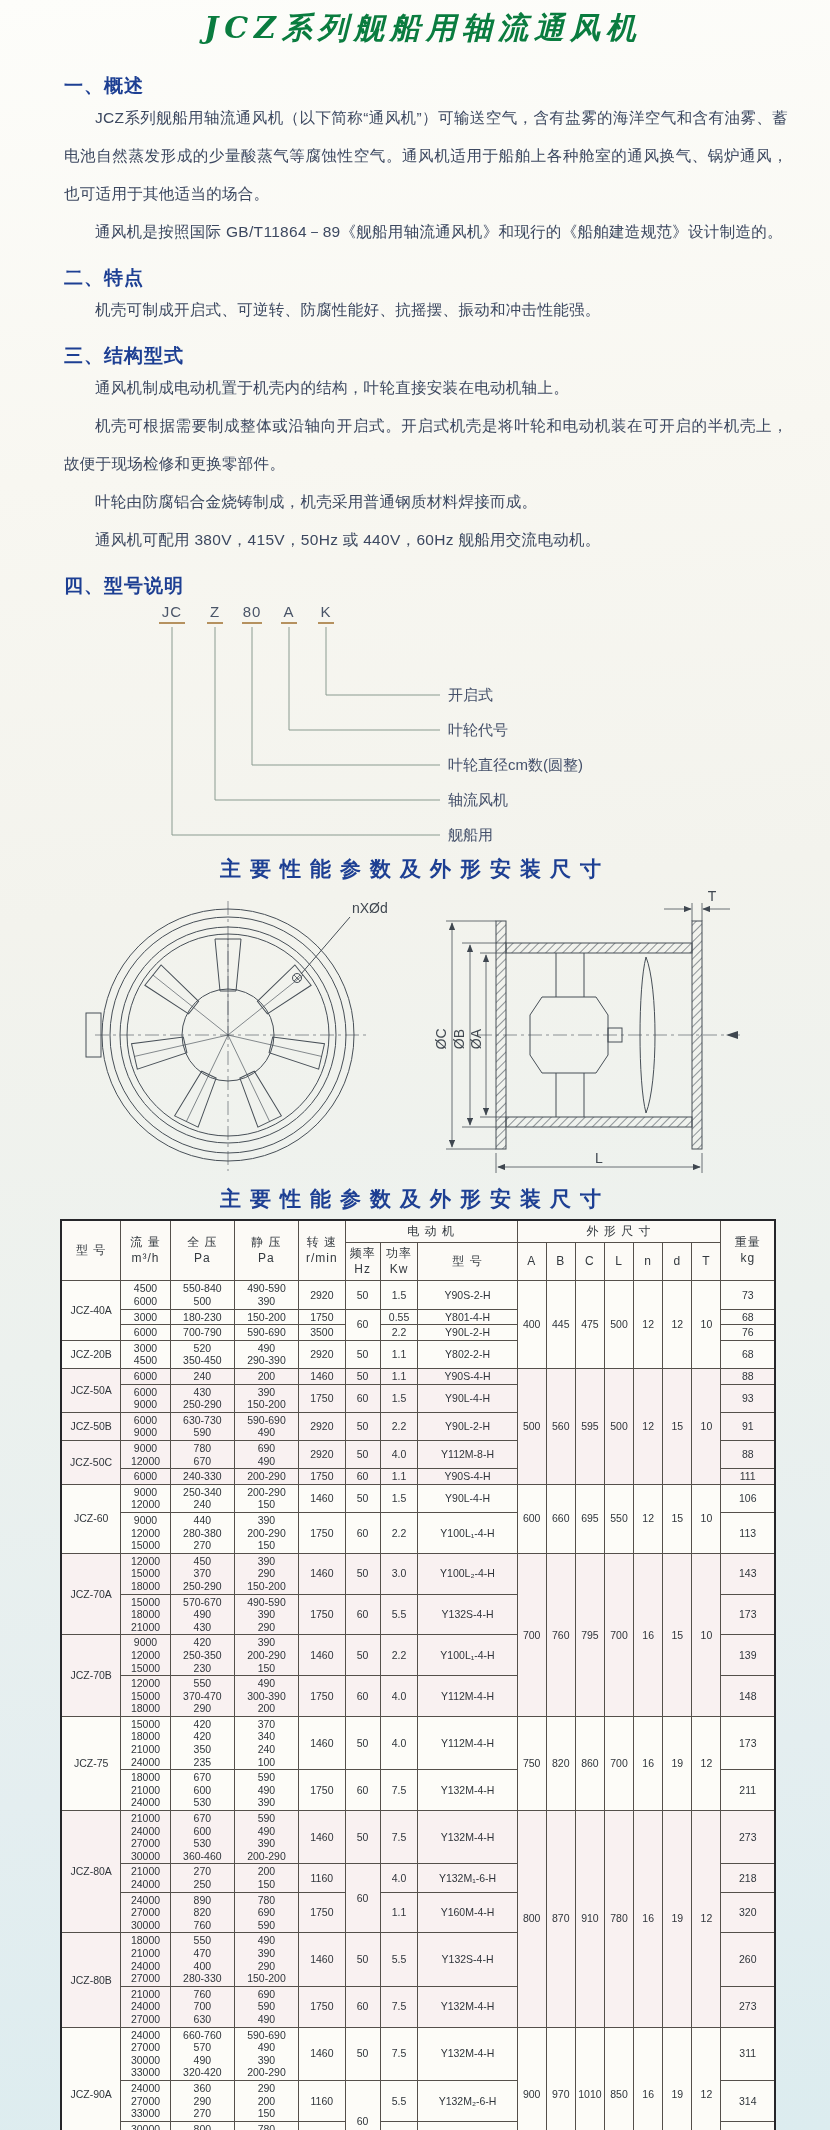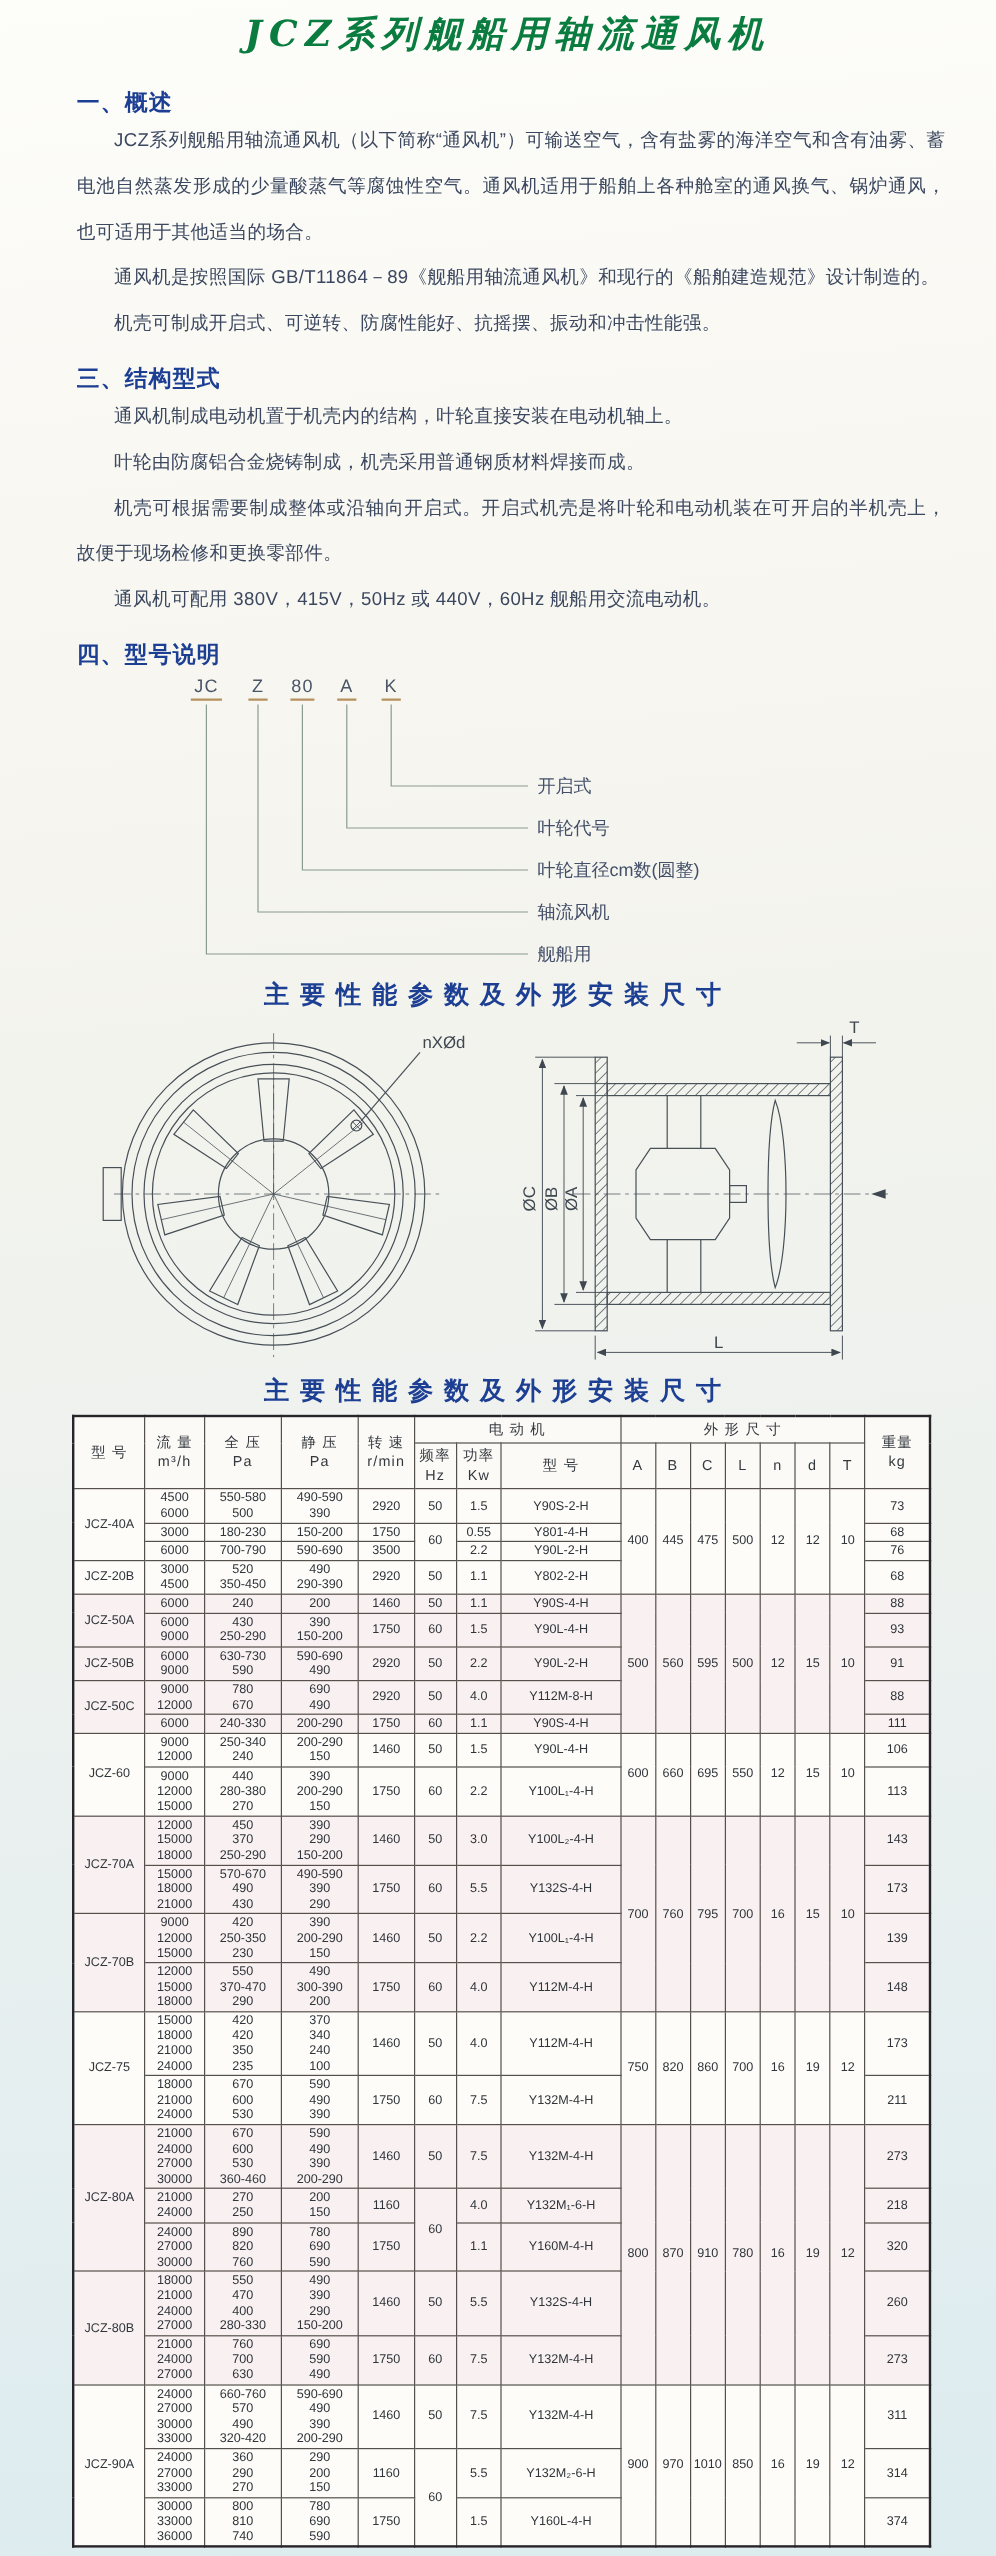--- a/index.html
+++ b/index.html
@@ -41,26 +41,27 @@
 <body>
 
 <div class="page">
 
   <h1 class="title">JCZ系列舰船用轴流通风机</h1>
 
   <h2 class="sec">一、概述</h2>
   <p class="body-p">JCZ系列舰船用轴流通风机（以下简称“通风机”）可输送空气，含有盐雾的海洋空气和含有油雾、蓄电池自然蒸发形成的少量酸蒸气等腐蚀性空气。通风机适用于船舶上各种舱室的通风换气、锅炉通风，也可适用于其他适当的场合。</p>
   <p class="body-p">通风机是按照国际 GB/T11864－89《舰船用轴流通风机》和现行的《船舶建造规范》设计制造的。</p>
 
+  <h2 class="sec tight">二、特点</h2>
   <p class="body-p">机壳可制成开启式、可逆转、防腐性能好、抗摇摆、振动和冲击性能强。</p>
 
   <h2 class="sec tight">三、结构型式</h2>
   <p class="body-p">通风机制成电动机置于机壳内的结构，叶轮直接安装在电动机轴上。</p>
+  <p class="body-p">机壳可根据需要制成整体或沿轴向开启式。开启式机壳是将叶轮和电动机装在可开启的半机壳上，故便于现场检修和更换零部件。</p>
   <p class="body-p">叶轮由防腐铝合金烧铸制成，机壳采用普通钢质材料焊接而成。</p>
-  <p class="body-p">机壳可根据需要制成整体或沿轴向开启式。开启式机壳是将叶轮和电动机装在可开启的半机壳上，故便于现场检修和更换零部件。</p>
   <p class="body-p">通风机可配用 380V，415V，50Hz 或 440V，60Hz 舰船用交流电动机。</p>
 
   <h2 class="sec tight">四、型号说明</h2>
 
   <svg width="830" height="250" viewBox="0 0 830 250">
     <g stroke="#b5915f" stroke-width="2">
       <line x1="159" y1="24" x2="185" y2="24"></line>
       <line x1="207" y1="24" x2="223" y2="24"></line>
       <line x1="242" y1="24" x2="262" y2="24"></line>
       <line x1="281" y1="24" x2="297" y2="24"></line>
@@ -247,21 +248,21 @@
         <th>n</th>
         <th>d</th>
         <th>T</th>
       </tr>
     </thead>
     <tbody>
         <tr>
           <td rowspan="3" class="model">JCZ-40A</td>
           <td>4500
 6000</td>
-          <td>550-580
+          <td>550-840
 500</td>
           <td>490-590
 390</td>
           <td>2920</td>
           <td>50</td>
           <td>1.5</td>
           <td>Y90S-2-H</td>
           <td rowspan="4">400</td>
           <td rowspan="4">445</td>
           <td rowspan="4">475</td>

